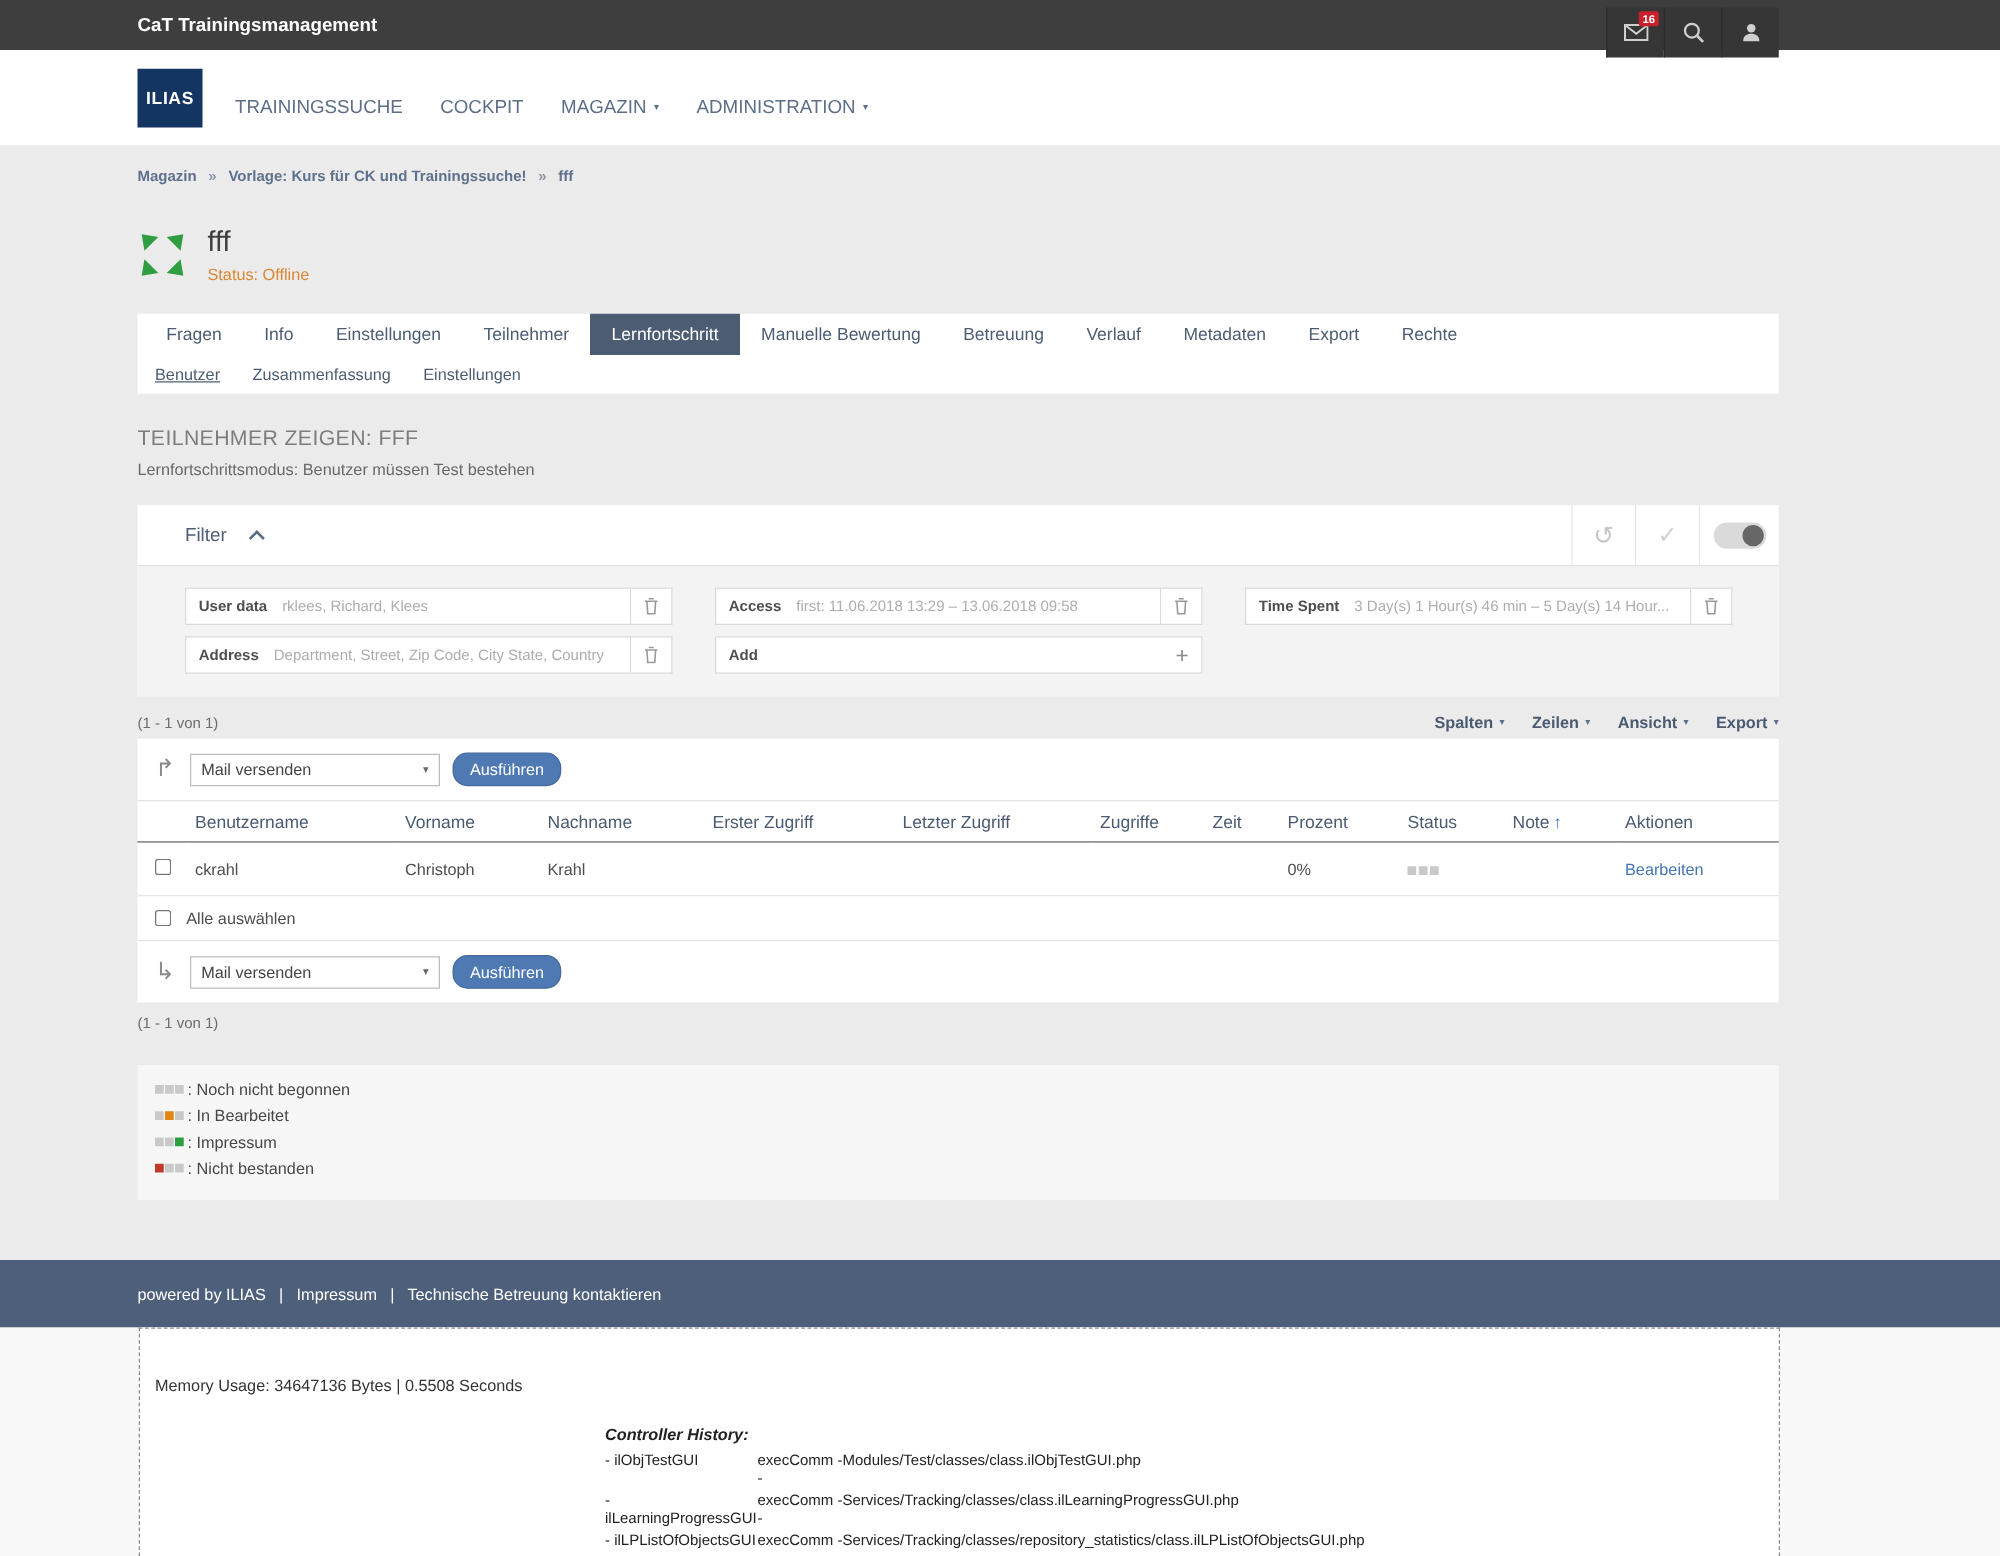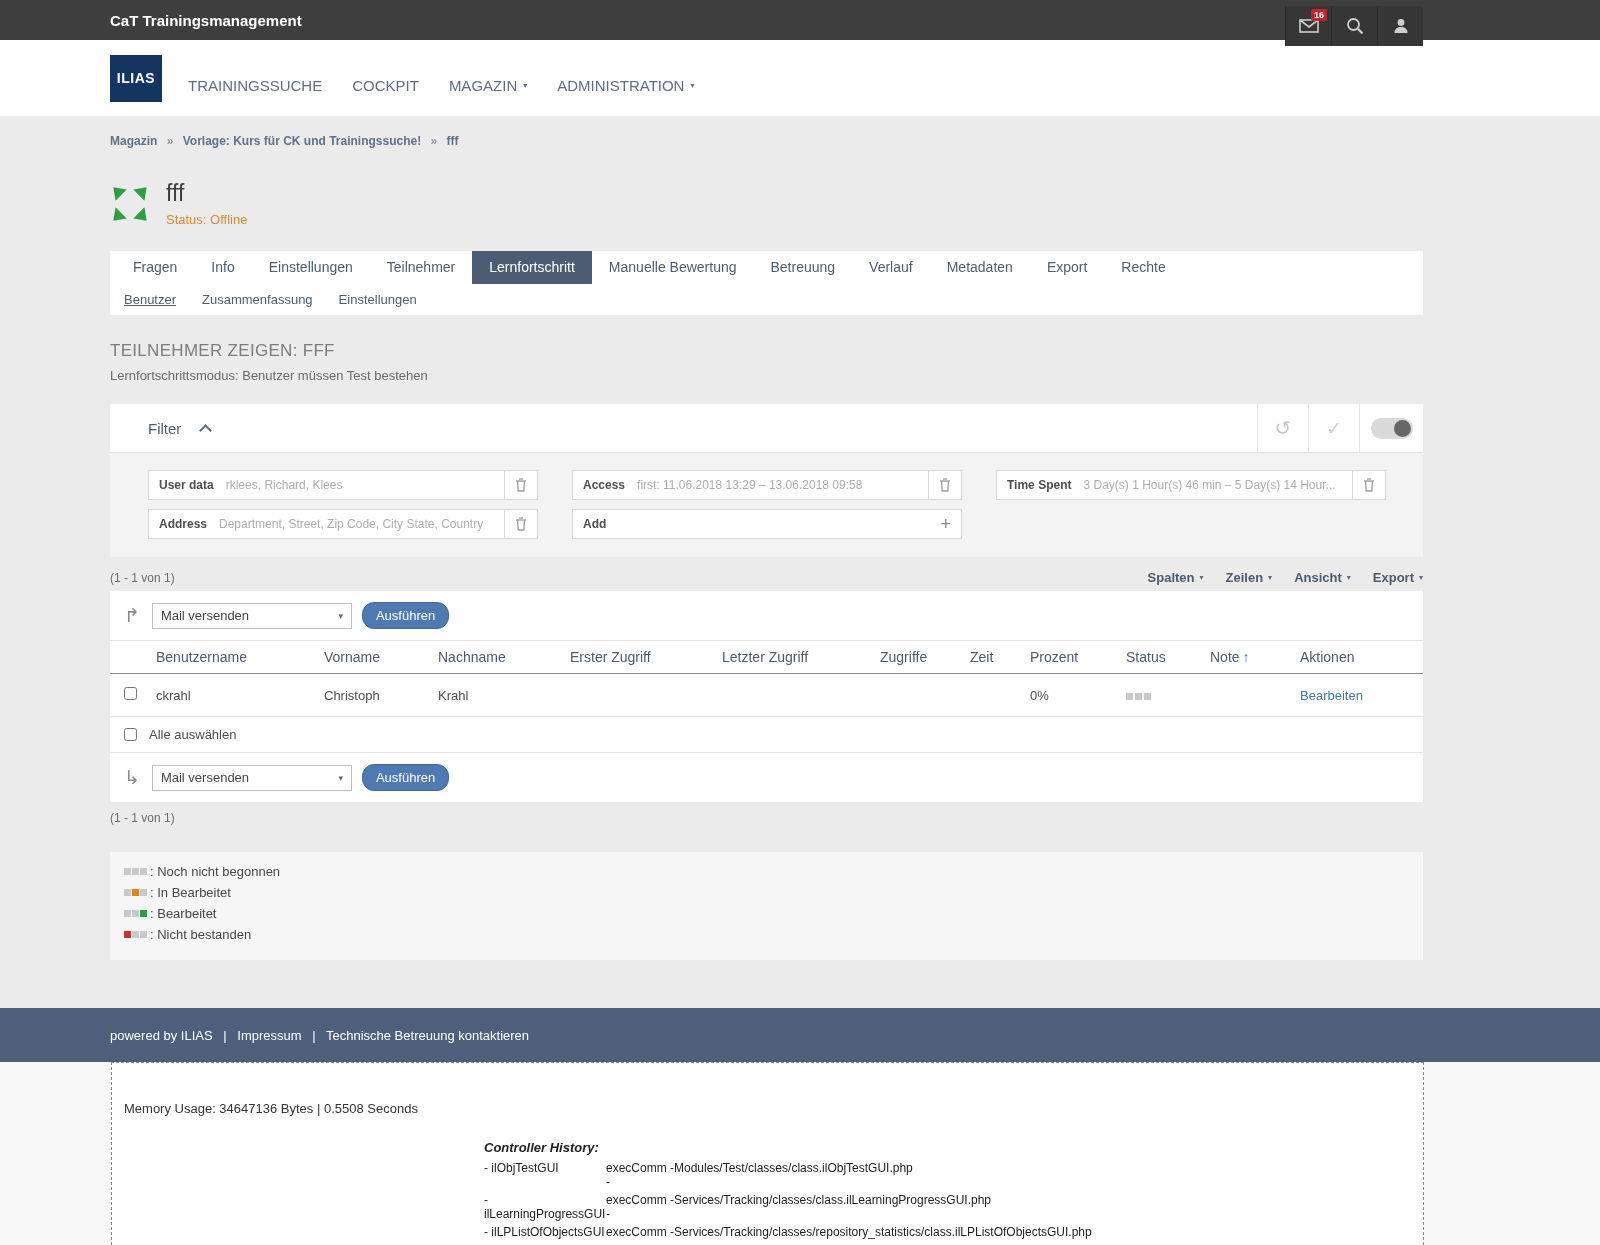--- a/index.html
+++ b/index.html
@@ -438,21 +438,21 @@
       <div class="legend-row">
         <span class="sq" style="background: rgb(201, 201, 201);"></span>
         <span class="sq" style="background: rgb(224, 134, 20);"></span>
         <span class="sq" style="background: rgb(201, 201, 201);"></span>
         <span class="legend-text">: In Bearbeitet</span>
       </div>
       <div class="legend-row">
         <span class="sq" style="background: rgb(201, 201, 201);"></span>
         <span class="sq" style="background: rgb(201, 201, 201);"></span>
         <span class="sq" style="background: rgb(46, 158, 68);"></span>
-        <span class="legend-text">: Bearbeitet</span>
+        <span class="legend-text">: Impressum</span>
       </div>
       <div class="legend-row">
         <span class="sq" style="background: rgb(192, 57, 43);"></span>
         <span class="sq" style="background: rgb(201, 201, 201);"></span>
         <span class="sq" style="background: rgb(201, 201, 201);"></span>
         <span class="legend-text">: Nicht bestanden</span>
       </div>
     </div>
 
   </div>

